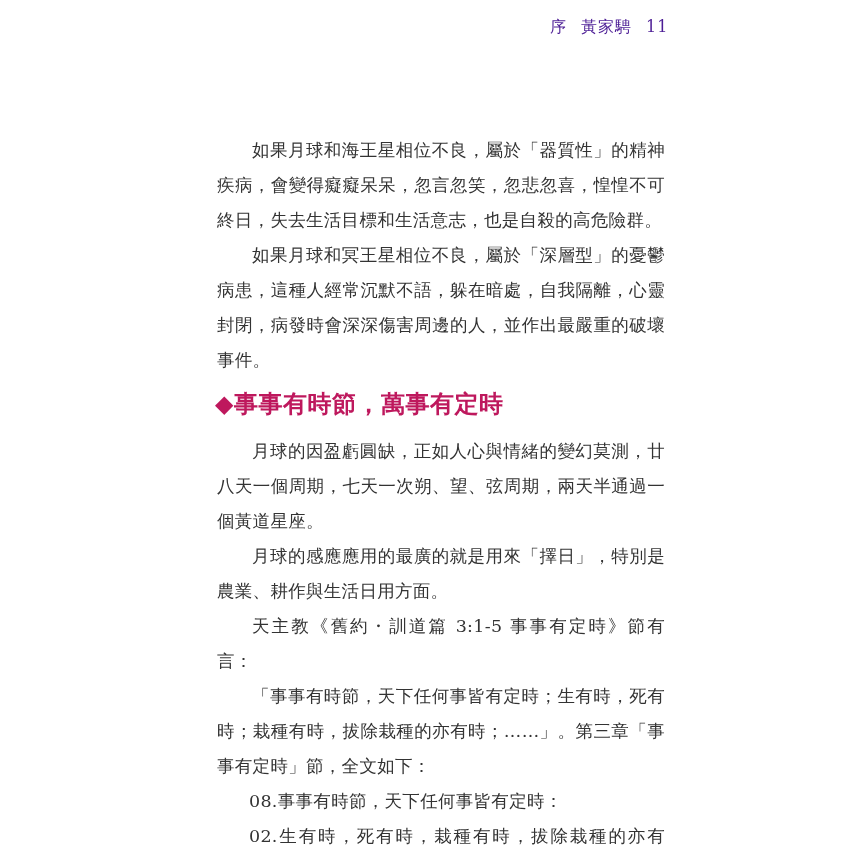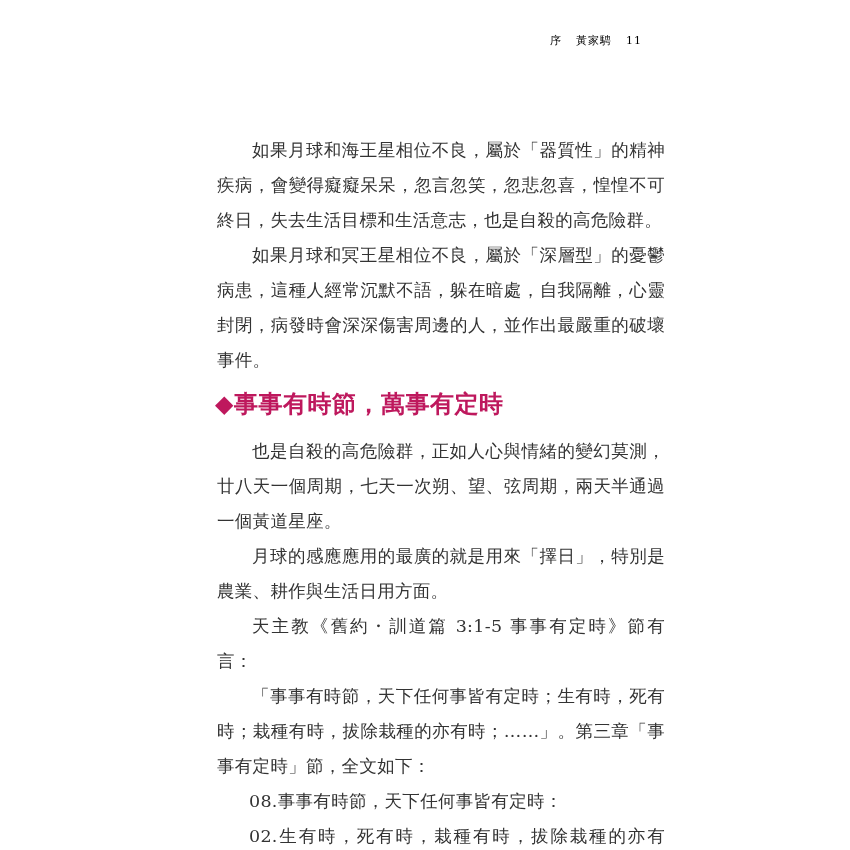--- a/index.html
+++ b/index.html
@@ -10,25 +10,25 @@
     body {
       width: 850px;
       height: 850px;
       position: relative;
       overflow: hidden;
       font-family: "DejaVu Serif", "Liberation Serif", serif;
       color: #2a2a2a;
     }
     .page-header {
       position: absolute;
-      top: 33px;
+      top: 17px;
       left: 550px;
       width: 120px;
-      font-size: 11px;
-      color: #000000;
+      font-size: 16px;
+      color: #4c1d95;
       letter-spacing: 1px;
       white-space: nowrap;
     }
     .page-header .gap { display: inline-block; width: 14px; }
     .content {
       position: absolute;
       left: 217px;
       top: 133px;
       width: 448px;
       font-size: 17.5px;
@@ -61,21 +61,21 @@
 <div class="page-header">
   <span>序</span><span class="gap"></span><span>黃家騁</span><span class="gap"></span><span>11</span>
 </div>
 
 <div class="content">
   <p>如果月球和海王星相位不良，屬於「器質性」的精神疾病，會變得癡癡呆呆，忽言忽笑，忽悲忽喜，惶惶不可終日，失去生活目標和生活意志，也是自殺的高危險群。</p>
   <p>如果月球和冥王星相位不良，屬於「深層型」的憂鬱病患，這種人經常沉默不語，躲在暗處，自我隔離，心靈封閉，病發時會深深傷害周邊的人，並作出最嚴重的破壞事件。</p>
 
   <h2>◆事事有時節，萬事有定時</h2>
 
-  <p>也是自殺的高危險群，正如人心與情緒的變幻莫測，廿八天一個周期，七天一次朔、望、弦周期，兩天半通過一個黃道星座。</p>
+  <p>月球的因盈虧圓缺，正如人心與情緒的變幻莫測，廿八天一個周期，七天一次朔、望、弦周期，兩天半通過一個黃道星座。</p>
   <p>月球的感應應用的最廣的就是用來「擇日」，特別是農業、耕作與生活日用方面。</p>
   <p>天主教《舊約・訓道篇 3:1-5 事事有定時》節有言：</p>
   <p>「事事有時節，天下任何事皆有定時；生有時，死有時；栽種有時，拔除栽種的亦有時；……」。第三章「事事有定時」節，全文如下：</p>
 
   <p class="item">08.事事有時節，天下任何事皆有定時：</p>
   <p class="item">02.生有時，死有時，栽種有時，拔除栽種的亦有時；</p>
 
 </div>
 
 </body></html>

